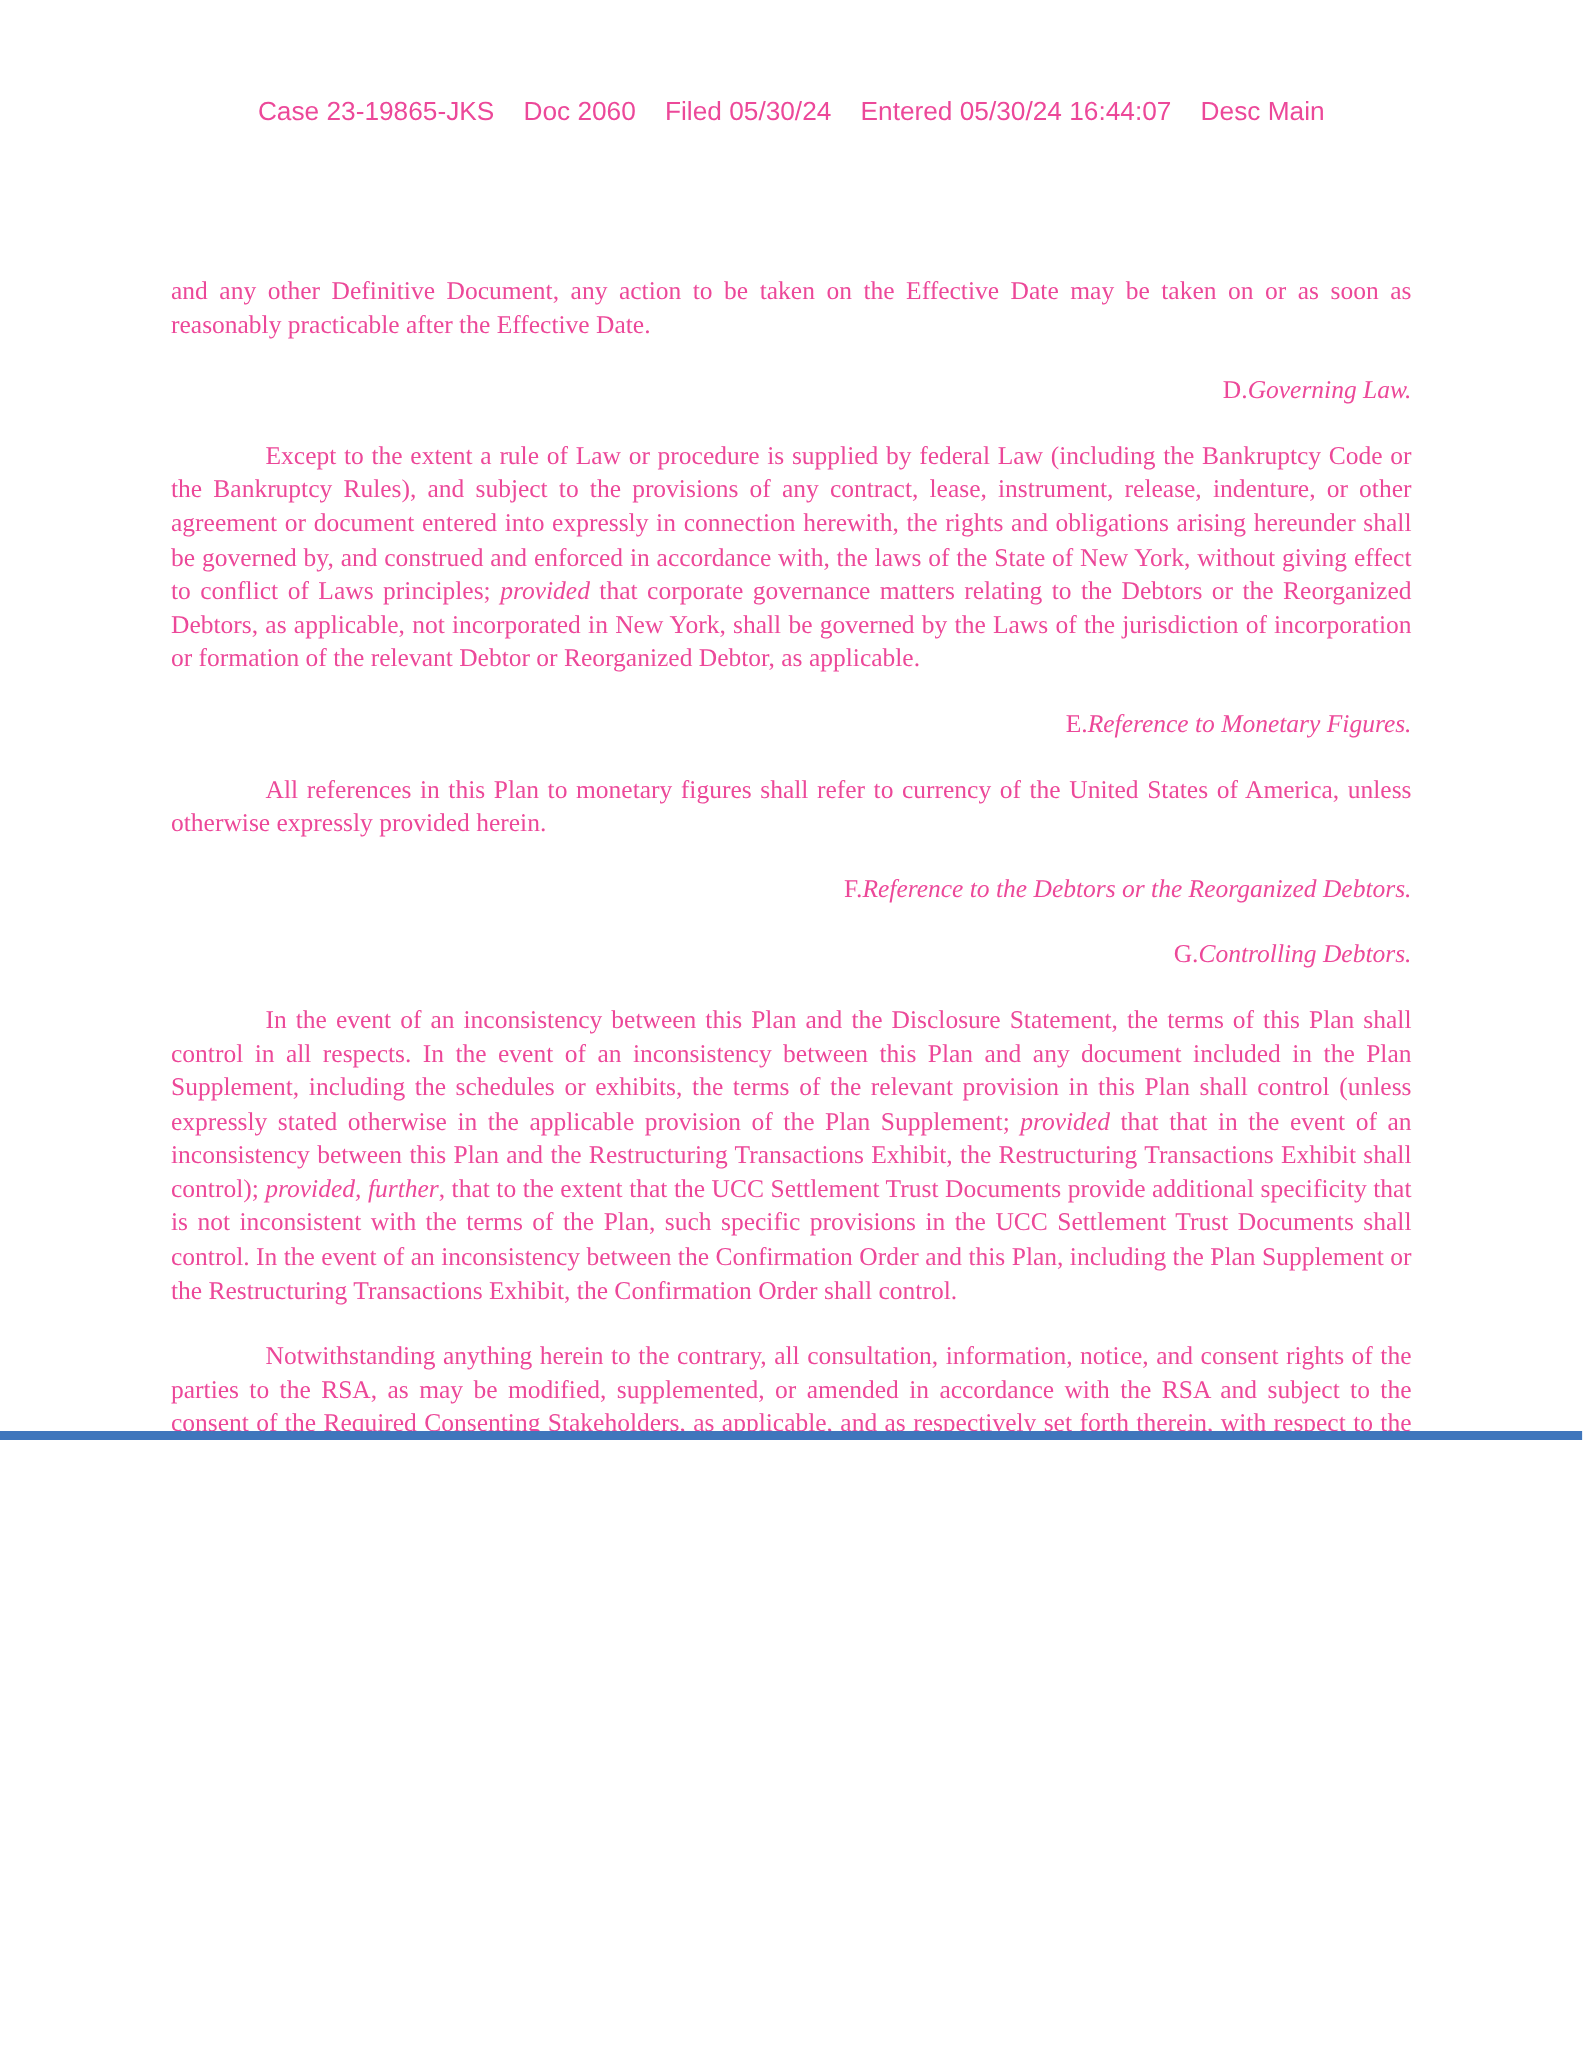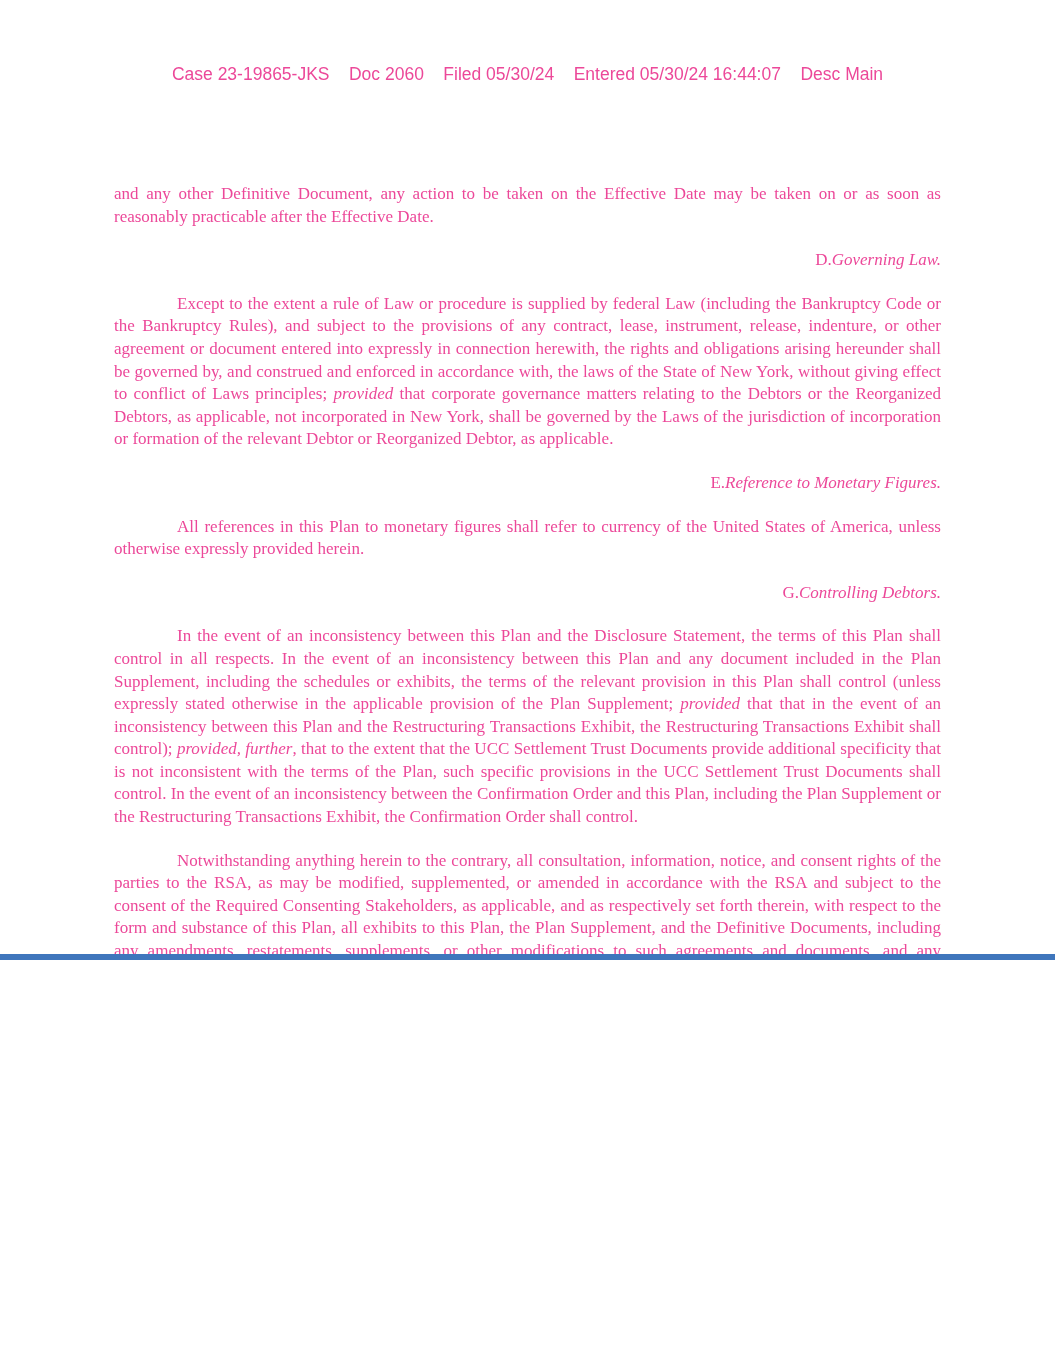--- a/index.html
+++ b/index.html
@@ -88,20 +88,23 @@
     </div>
 
     <div class="section">
       <div class="heading">
         <span class="letter">E.</span><span class="title">Reference to Monetary Figures.</span>
       </div>
       <p class="para"><span>All references in this Plan to monetary figures shall refer to currency of the United States of America, unless otherwise expressly provided herein.</span></p>
     </div>
 
     <div class="section">
+      <div class="heading">
+        <span class="letter">F.</span><span class="title">Reference to the Debtors or the Reorganized Debtors.</span>
+      </div>
     </div>
 
     <div class="section">
       <div class="heading">
         <span class="letter">G.</span><span class="title">Controlling Debtors.</span>
       </div>
       <p class="para"><span>In the event of an inconsistency between this Plan and the Disclosure Statement, the terms of this Plan shall control in all respects.  In the event of an inconsistency between this Plan and any document included in the Plan Supplement, including the schedules or exhibits, the terms of the relevant provision in this Plan shall control (unless expressly stated otherwise in the applicable provision of the Plan Supplement; </span><em>provided</em><span> that that in the event of an inconsistency between this Plan and the Restructuring Transactions Exhibit, the Restructuring Transactions Exhibit shall control); </span><em>provided, further</em><span>, that to the extent that the UCC Settlement Trust Documents provide additional specificity that is not inconsistent with the terms of the Plan, such specific provisions in the UCC Settlement Trust Documents shall control.  In the event of an inconsistency between the Confirmation Order and this Plan, including the Plan Supplement or the Restructuring Transactions Exhibit, the Confirmation Order shall control.</span></p>
     </div>
 
     <div class="section">

